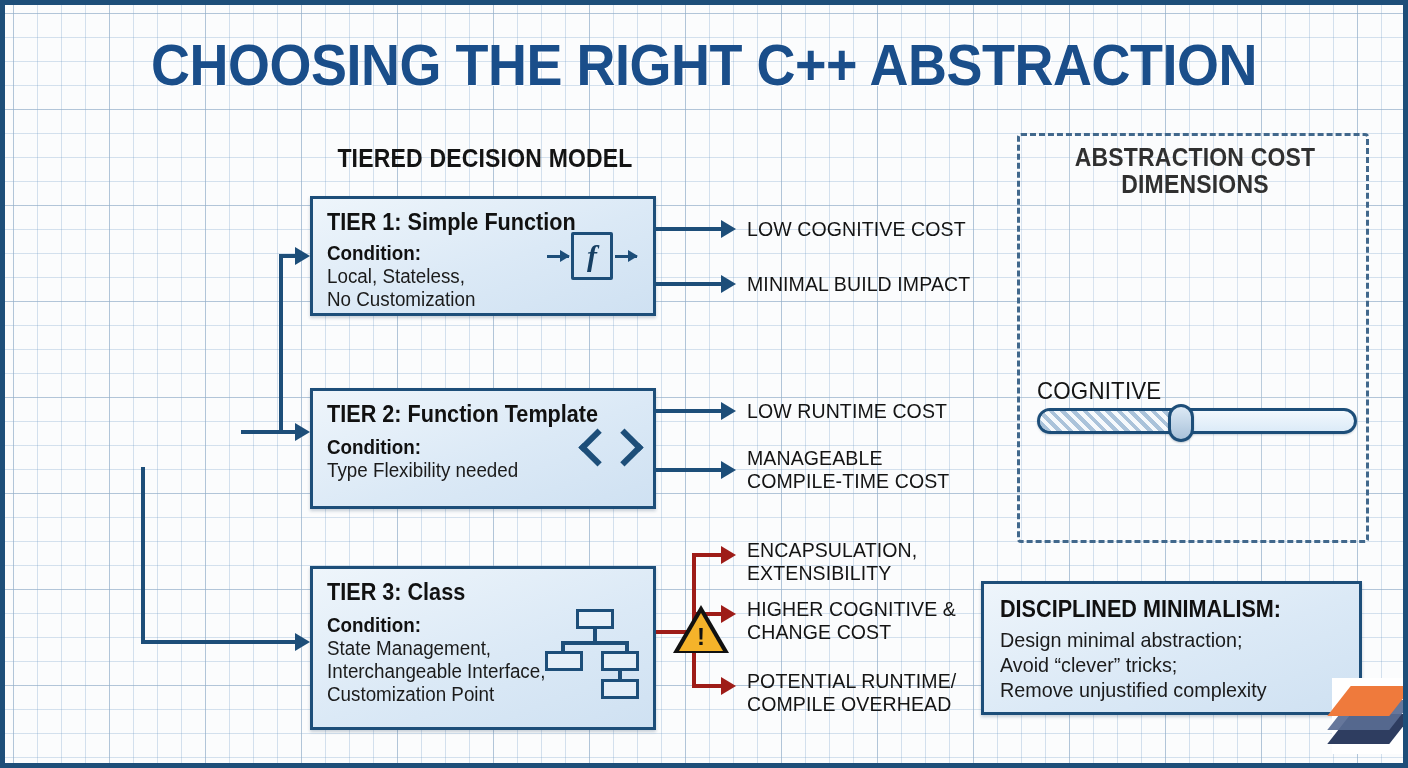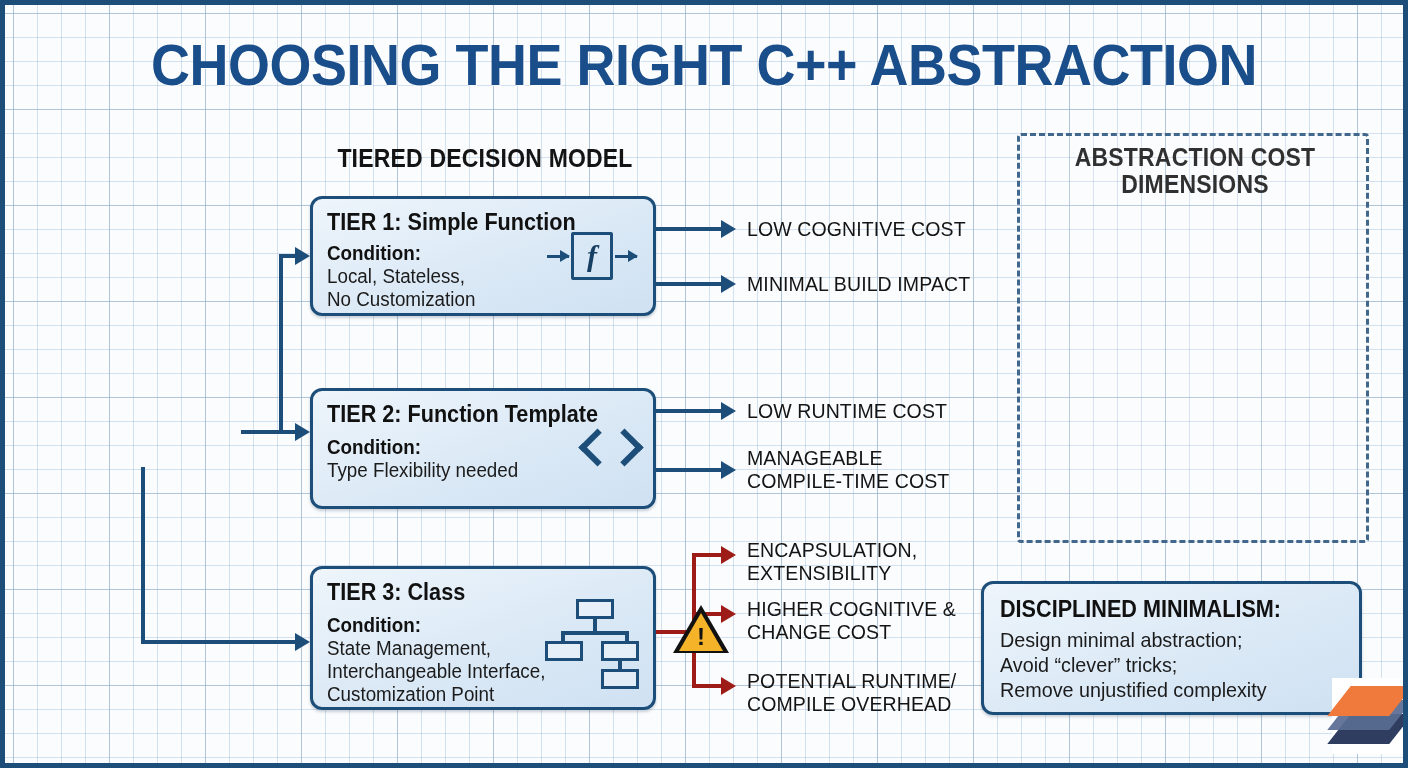--- a/index.html
+++ b/index.html
@@ -33,21 +33,21 @@
     font-weight:bold;color:#141414;text-align:center;letter-spacing:.2px;
     transform:scaleX(.92);
   }
   #tdm-title{left:250px;top:139px;width:460px;font-size:25px;}
   #acd-title{left:1030px;top:139px;width:320px;font-size:25px;line-height:1.08;}
 
   
   .box{
     position:absolute;box-sizing:border-box;
     background:linear-gradient(160deg,#eef5fb 0%,#dbe9f6 55%,#cfe1f2 100%);
-    border:3px solid #1d4e79;border-radius:12px;
+    border:3px solid #1d4e79;border-radius:0;
     box-shadow:0 2px 3px rgba(20,50,80,.22);
   }
   .box-title{
     font-family:"Liberation Sans Narrow","Liberation Sans",sans-serif;
     font-weight:bold;color:#111;font-size:23px;transform:scaleX(.94);
     transform-origin:left center;white-space:nowrap;
   }
   .cond-label{
     font-family:"Liberation Sans Narrow","Liberation Sans",sans-serif;
     font-weight:bold;color:#111;font-size:20px;transform:scaleX(.94);
@@ -66,21 +66,21 @@
     font-family:"Liberation Sans Narrow","Liberation Sans",sans-serif;
     font-weight:bold;font-size:21px;color:#111;transform:scaleX(.94);}
   #problem-node .p-sub{
     font-family:"Liberation Sans Narrow","Liberation Sans",sans-serif;
     font-size:20px;color:#1b1b1b;transform:scaleX(.94);}
 
   
   .tier{left:305px;}
   #tier1{top:191px;width:346px;height:120px;}
   #tier2{top:383px;width:346px;height:121px;}
-  #tier3{top:561px;width:346px;height:144px;}
+  #tier3{top:561px;width:346px;height:164px;}
   .tier .inner{position:absolute;left:14px;top:10px;}
   .tier .icon-slot{position:absolute;right:16px;top:0;bottom:0;
     display:flex;align-items:center;justify-content:center;}
 
   
   .ficon{display:flex;align-items:center;gap:2px;}
   .fbox{width:36px;height:42px;border:3px solid #1d4e79;border-radius:2px;
     display:flex;align-items:center;justify-content:center;
     font-family:"Liberation Serif",serif;font-style:italic;font-weight:bold;
     font-size:30px;color:#163f63;line-height:1;}
@@ -291,20 +291,27 @@
   <div id="warn-icon">
     <div class="tri"></div>
       <div class="tri2"></div>
     <div class="bang">!</div>
   </div>
 
   <div id="cost-panel"></div>
 
 
 
+  <div class="dim" style="top:372px;">
+    <div class="dim-label">COGNITIVE</div>
+    <div class="track">
+      <div class="fill" style="width: 45%;"></div>
+      <div class="knob" style="left: 45%;"></div>
+    </div>
+  </div>
 
 
   <div class="box" id="minimalism">
     <div style="position:absolute;left:16px;top:12px;">
       <div class="m-title">DISCIPLINED MINIMALISM:</div>
       <div class="m-body" style="margin-top:4px;">Design minimal abstraction;
 Avoid “clever” tricks;
 Remove unjustified complexity</div>
     </div>
   </div>

